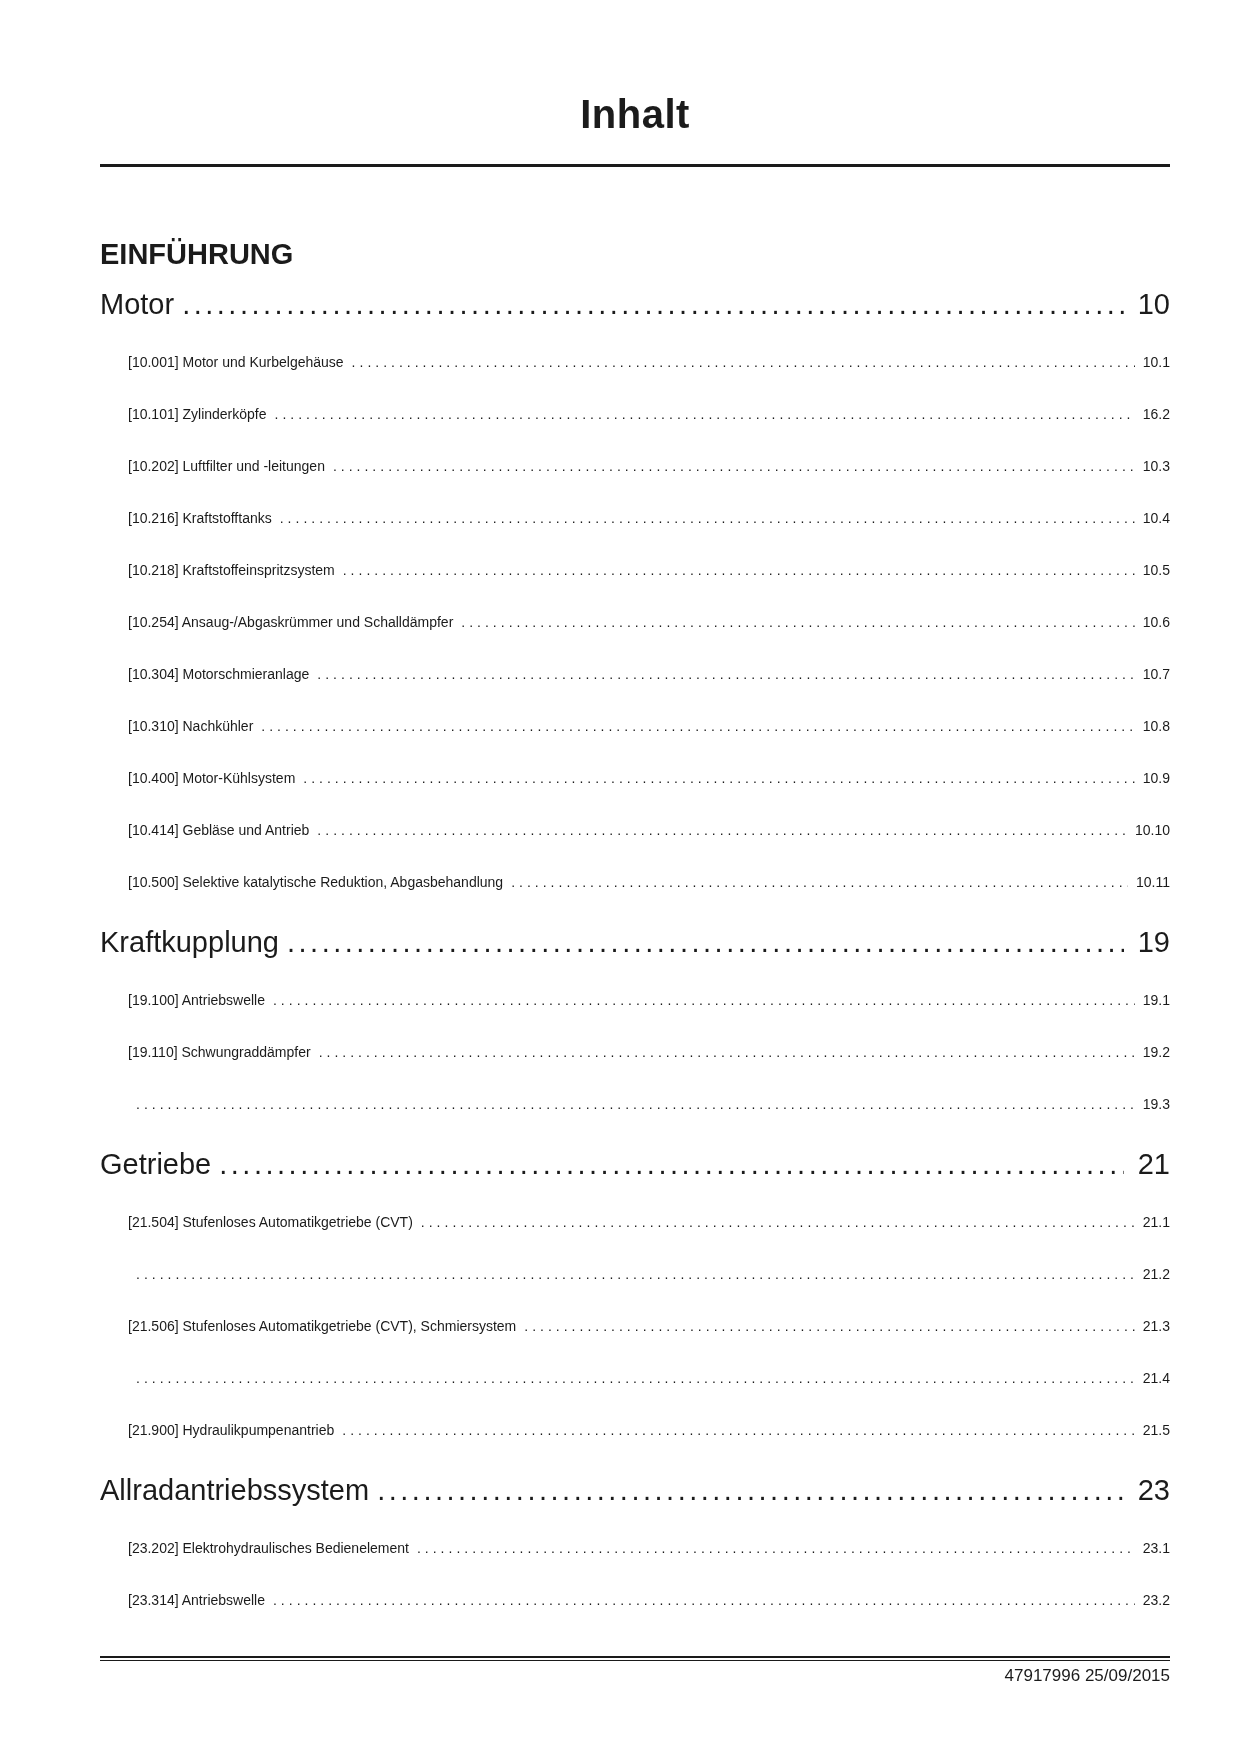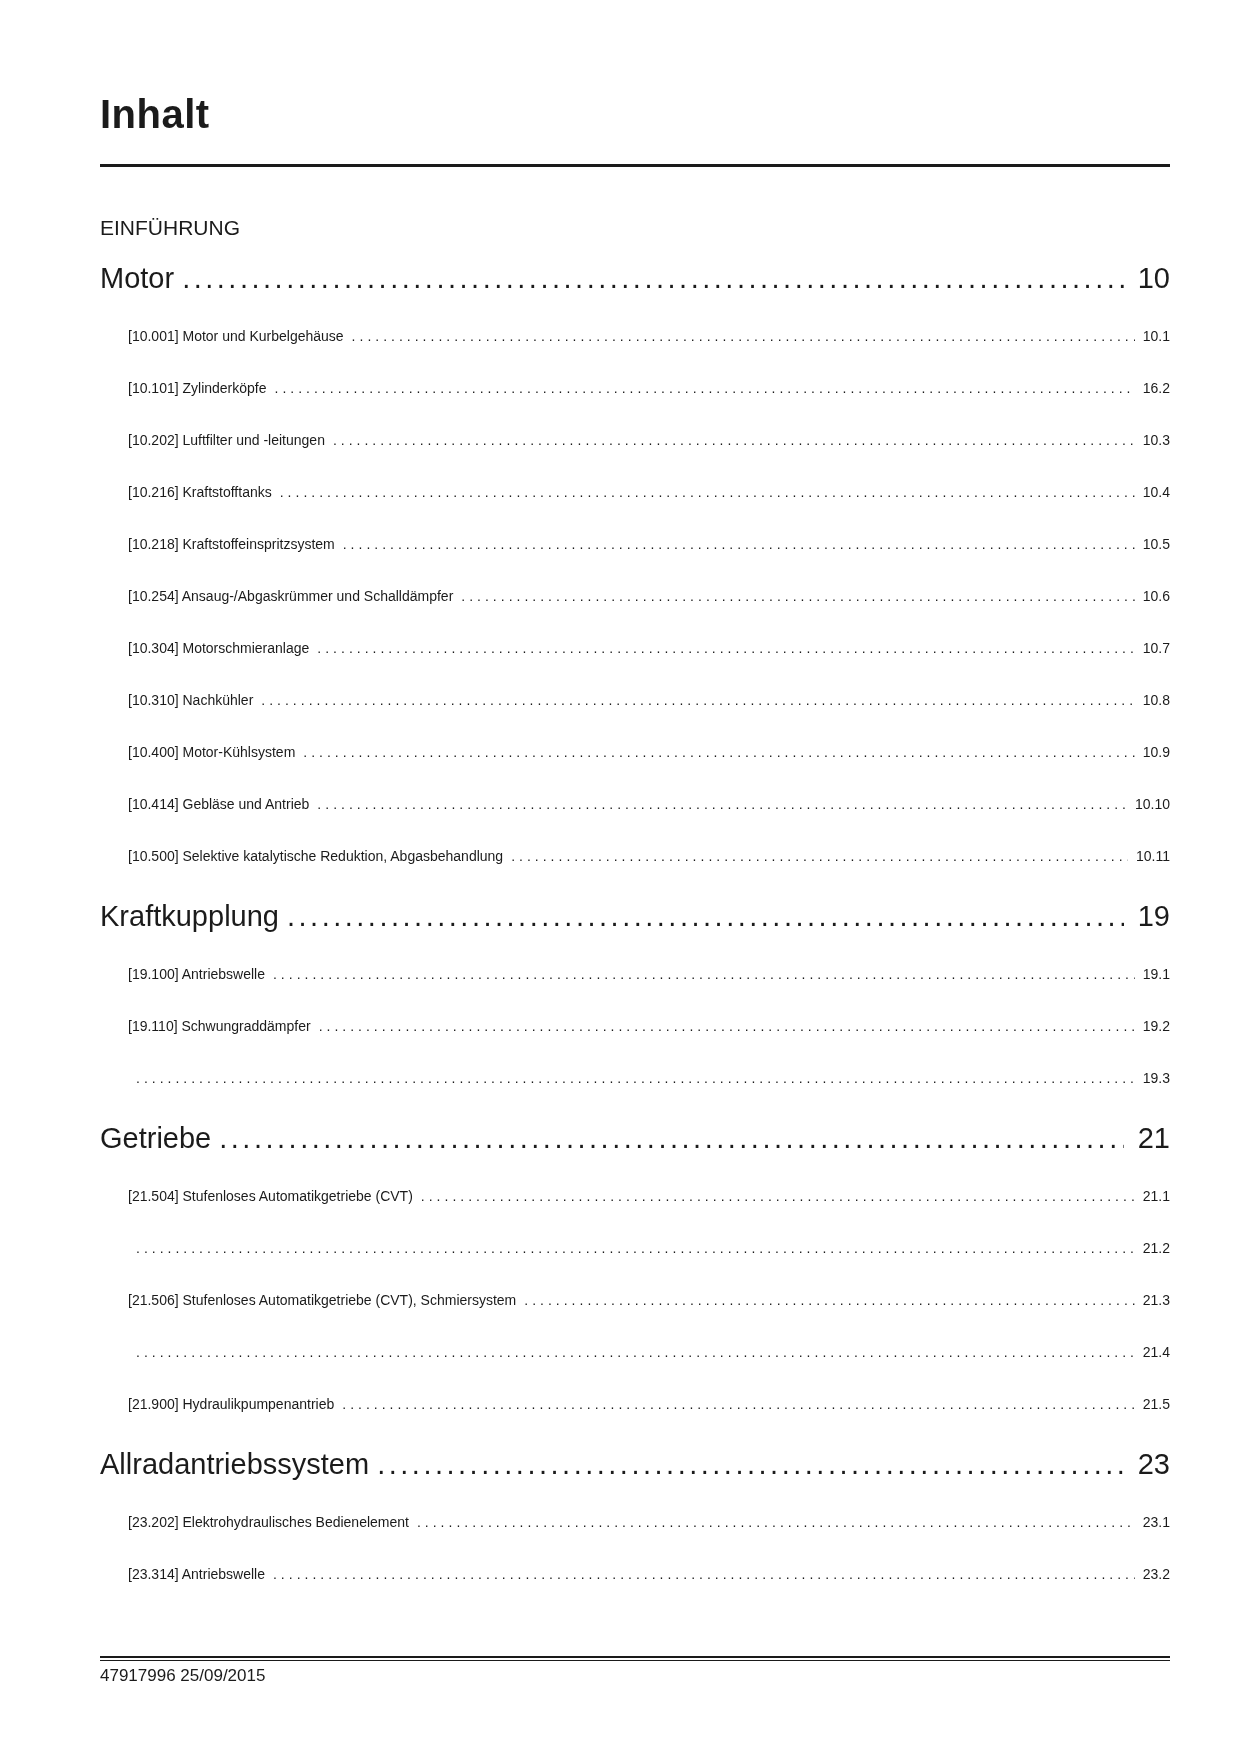--- a/index.html
+++ b/index.html
@@ -19,32 +19,33 @@
     position: absolute;
     left: 100px;
     top: 0;
     width: 1070px;
   }
   .title {
     margin: 90px 0 0 0;
     font-size: 40px;
     line-height: 48px;
     font-weight: 700;
+    text-align: center;
     letter-spacing: 0.5px;
   }
   .title-rule {
     margin-top: 26px;
     height: 0;
     border-top: 3px solid #1a1a1a;
   }
   .intro-heading {
-    margin-top: 44px;
-    font-size: 21px;
+    margin-top: 70px;
+    font-size: 29px;
     line-height: 34px;
-    font-weight: 400;
+    font-weight: 700;
   }
   
   .row {
     display: flex;
     align-items: baseline;
   }
   .section-row {
     font-size: 29px;
     line-height: 34px;
     margin-top: 30px;
@@ -98,21 +99,21 @@
   }
   .footer-rule {
     height: 2px;
     border-top: 2px solid #1a1a1a;
     border-bottom: 1px solid #1a1a1a;
   }
   .footer-text {
     margin-top: 5px;
     font-size: 17px;
     line-height: 20px;
-    text-align: left;
+    text-align: right;
   }
 </style>
 </head>
 <body>
 
 <div class="page">
   <h1 class="title">Inhalt</h1>
   <div class="title-rule"></div>
   <div class="intro-heading">EINFÜHRUNG</div>
 

